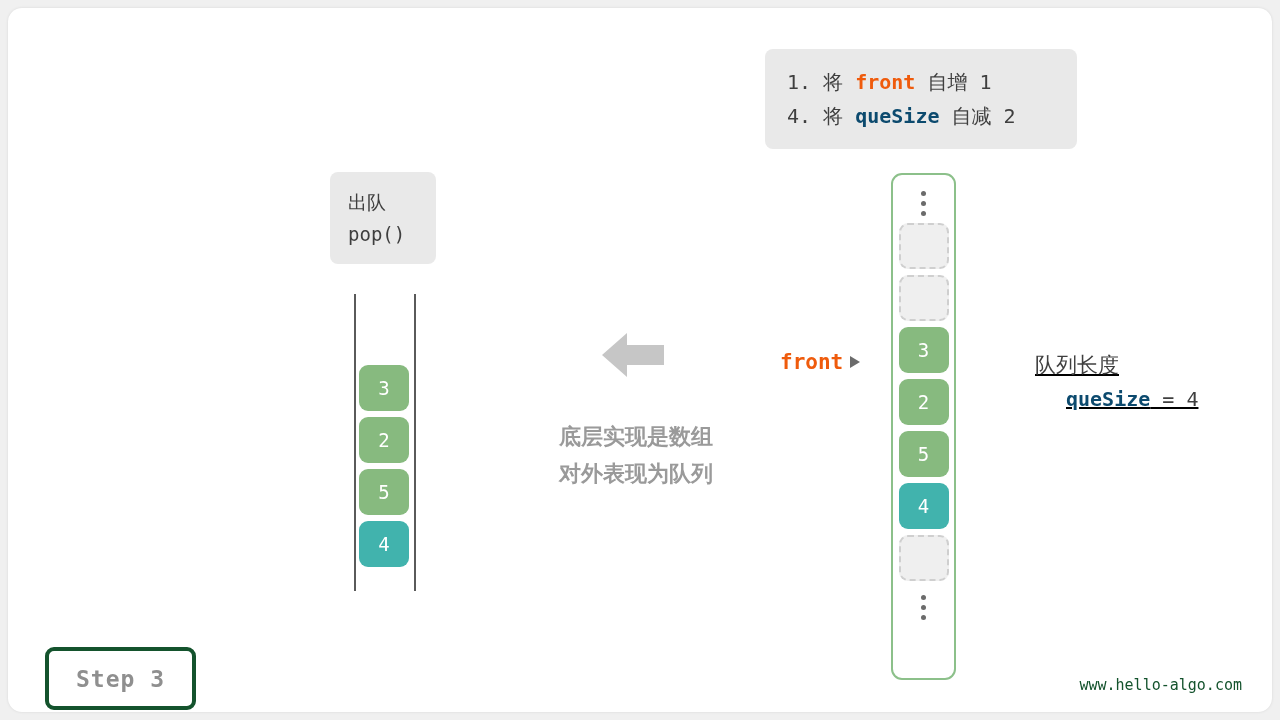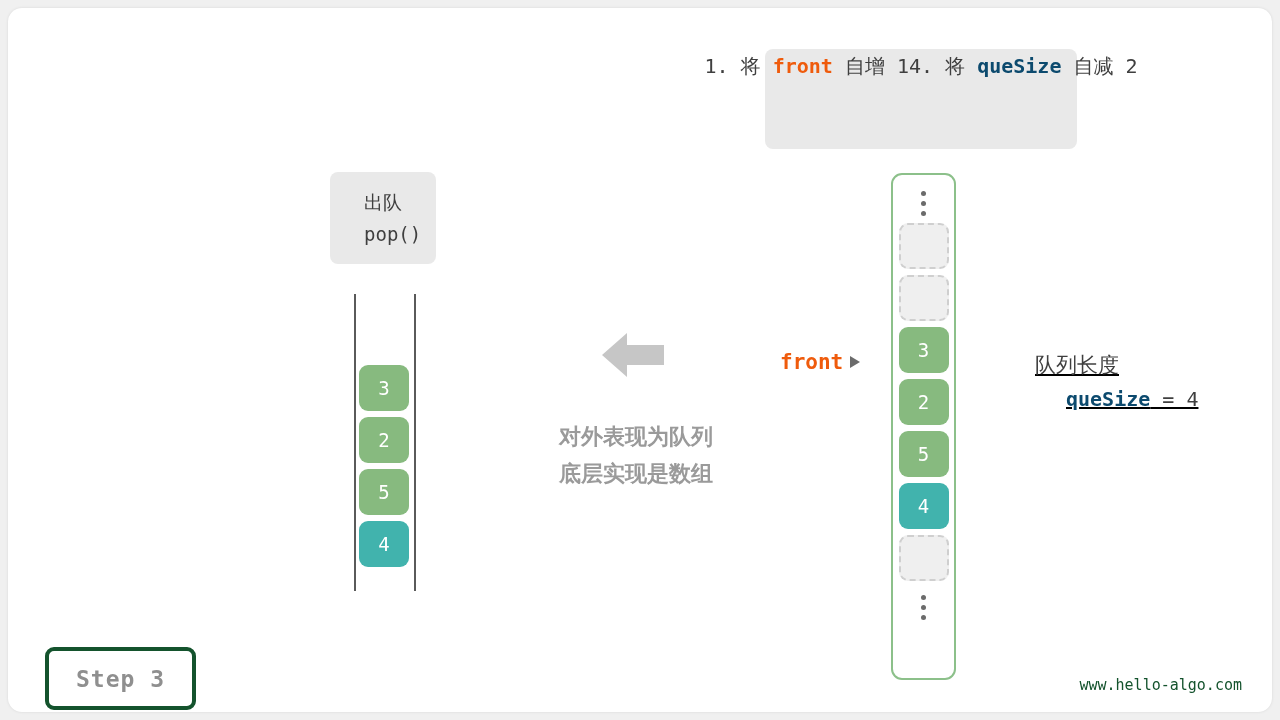--- a/index.html
+++ b/index.html
@@ -16,37 +16,37 @@
     border-radius:14px;
     box-shadow:0 0 3px rgba(0,0,0,0.10);
     overflow:hidden;
   }
 
   
   .note{
     position:absolute;left:757px;top:41px;
     width:312px;height:100px;
     background:#e9e9e9;border-radius:8px;
-    display:flex;justify-content:center;
+    display:flex;flex-direction:column;justify-content:center;
     padding:0 22px;box-sizing:border-box;
   }
   .note-line{
     font-family:"DejaVu Sans Mono","Liberation Mono",monospace;
     font-size:20px;color:#3f3f3f;line-height:34px;white-space:pre;
   }
   .kw-front{color:#ef5b0c;font-weight:bold;}
   .kw-size{color:#0c4a6e;font-weight:bold;}
 
   
   .poplabel{
     position:absolute;left:322px;top:164px;
     width:106px;height:92px;
     background:#e9e9e9;border-radius:8px;
     display:flex;flex-direction:column;justify-content:center;
-    padding-left:34px;box-sizing:border-box;
+    padding-left:18px;box-sizing:border-box;
   }
   .poplabel div{
     font-family:"DejaVu Sans Mono","Liberation Mono",monospace;
     font-size:19px;color:#3f3f3f;line-height:32px;white-space:pre;
   }
 
   
   .rails{position:absolute;left:346px;top:286px;width:62px;height:297px;}
   .rail{position:absolute;top:0;width:2px;height:297px;background:#5a5a5a;}
   .rail.l{left:0;}
@@ -160,22 +160,22 @@
       <div class="cell teal">4</div>
     </div>
 
   <div class="arrow">
     <svg width="62" height="50" viewBox="0 0 62 50">
       <polygon points="0,25 25,3 25,15 62,15 62,35 25,35 25,47" fill="#c6c6c6"></polygon>
     </svg>
   </div>
 
   <div class="caption">
+    <div>底层实现是数组</div>
     <div>对外表现为队列</div>
-    <div>底层实现是数组</div>
   </div>
 
   <div class="front-ptr">
     <span class="txt">front</span>
     <span class="tri"></span>
   </div>
 
   <div class="array">
     <div class="dots">
         <span></span>

